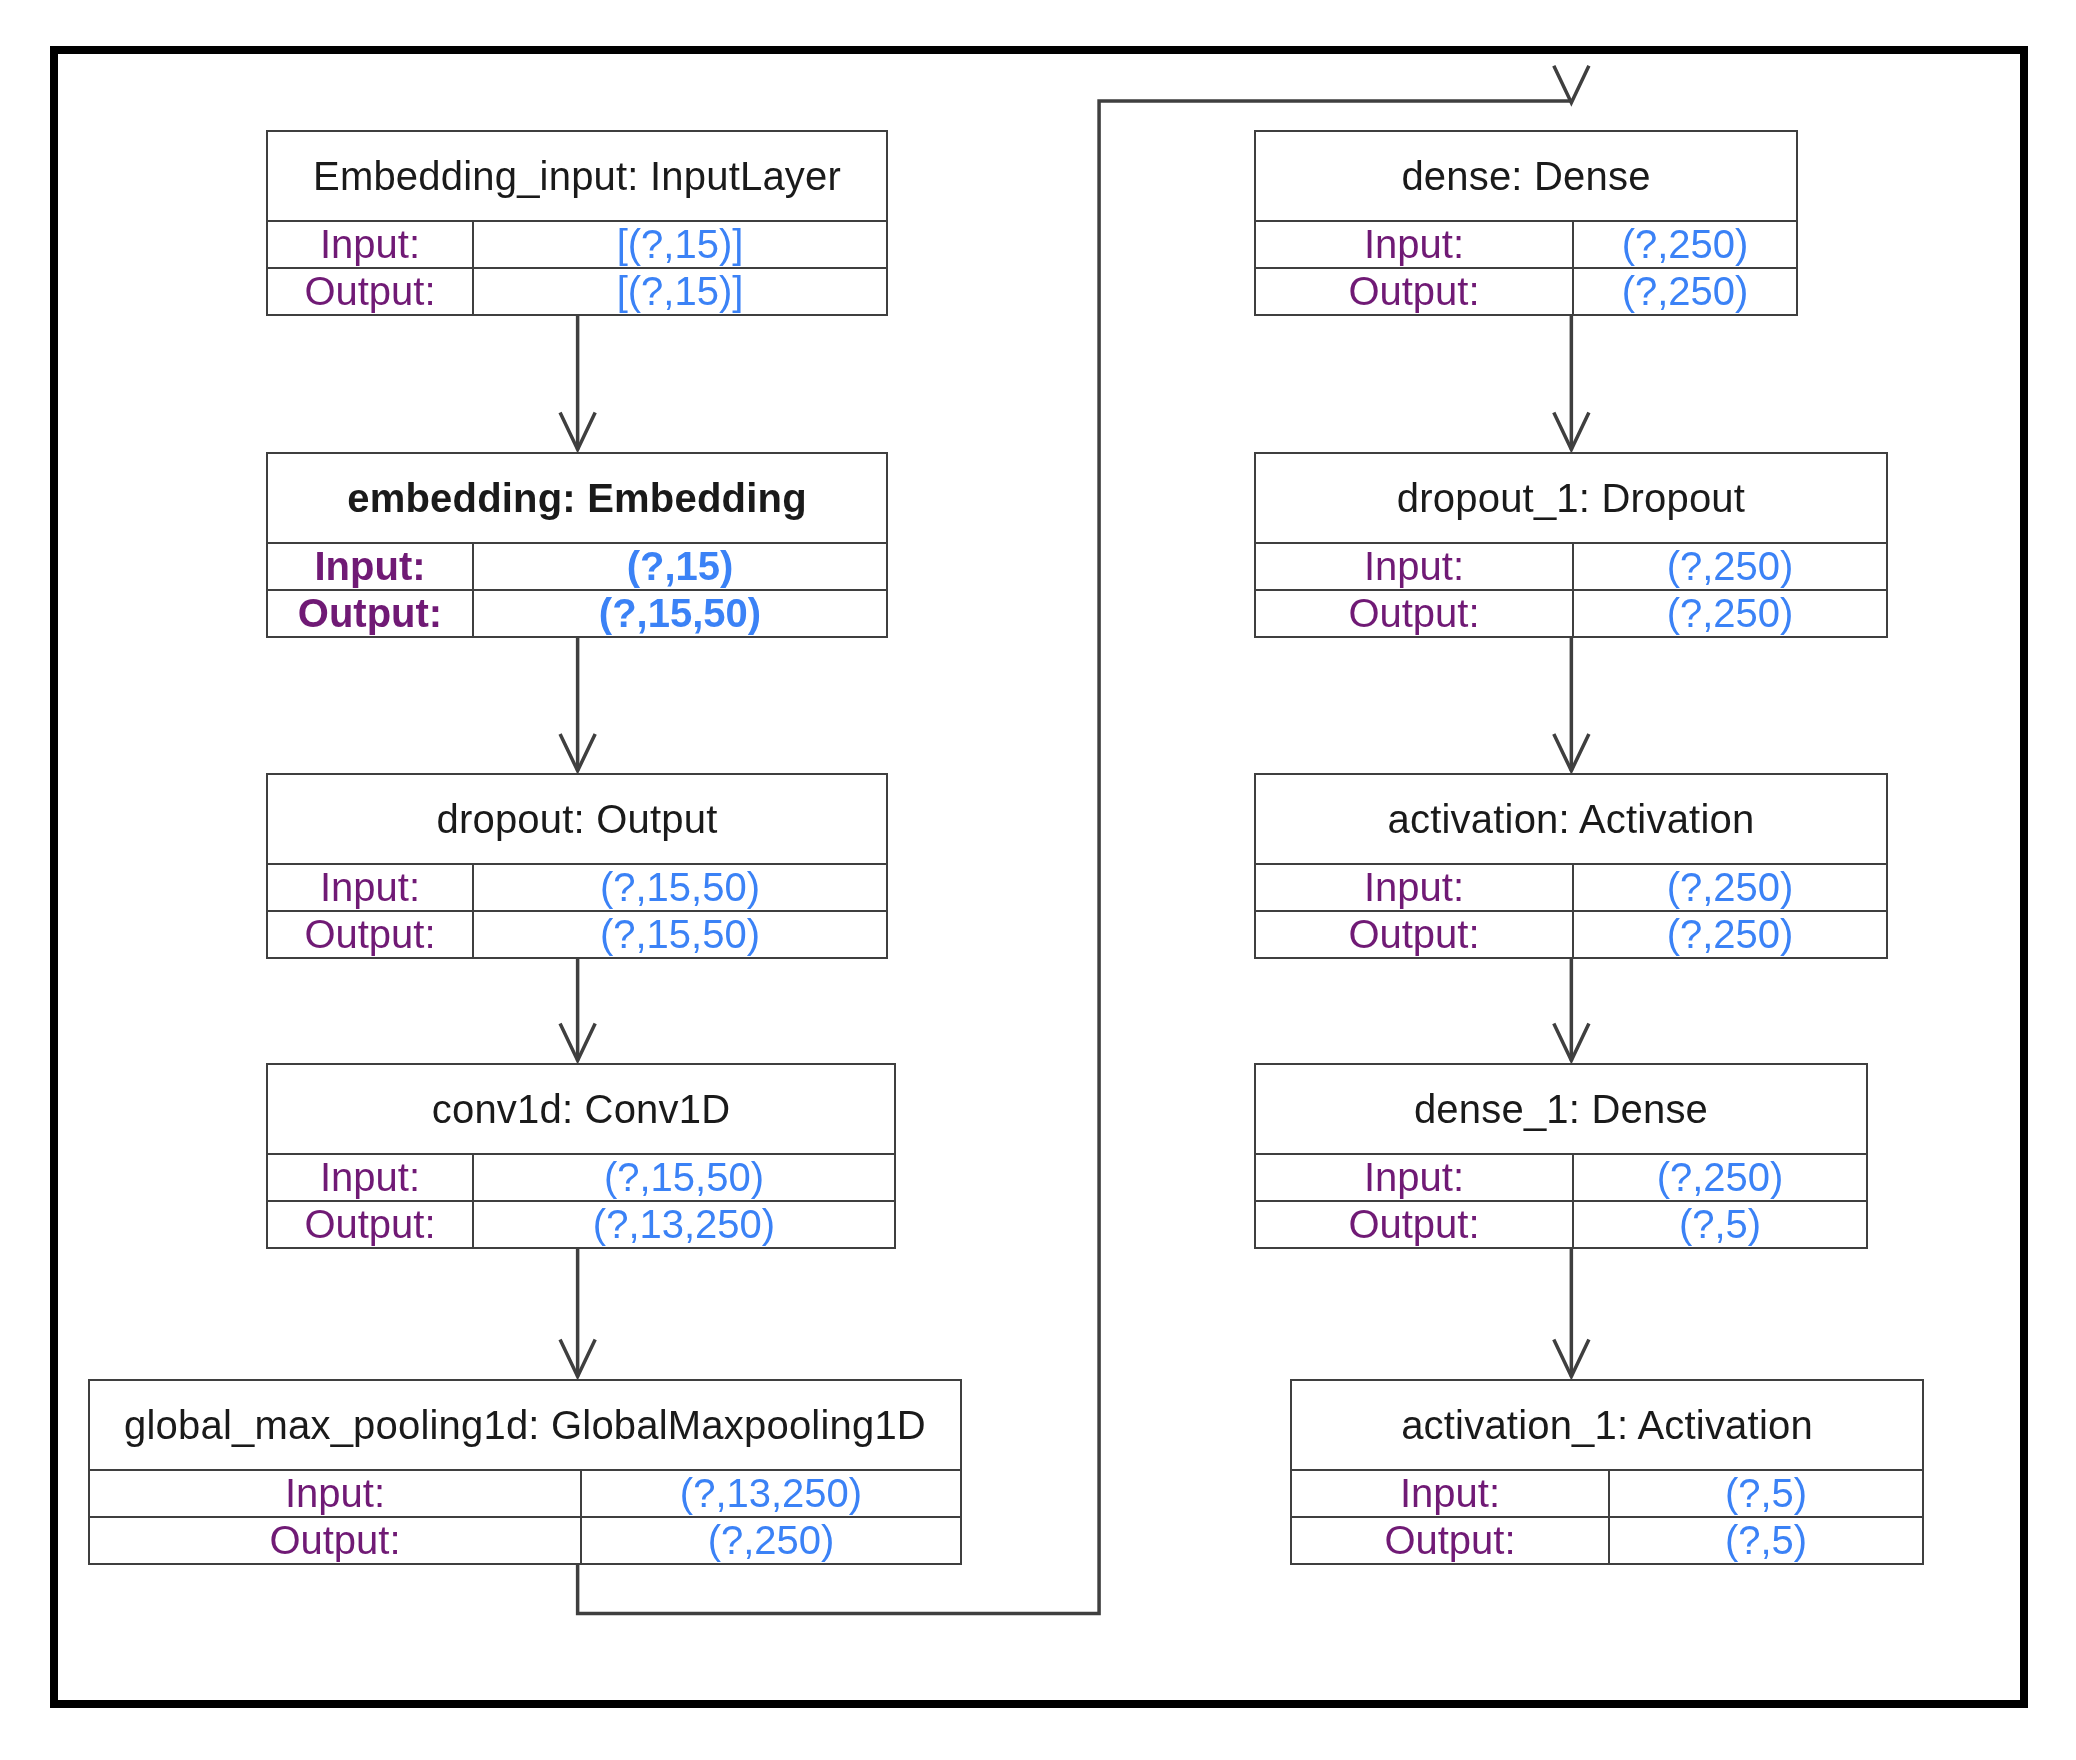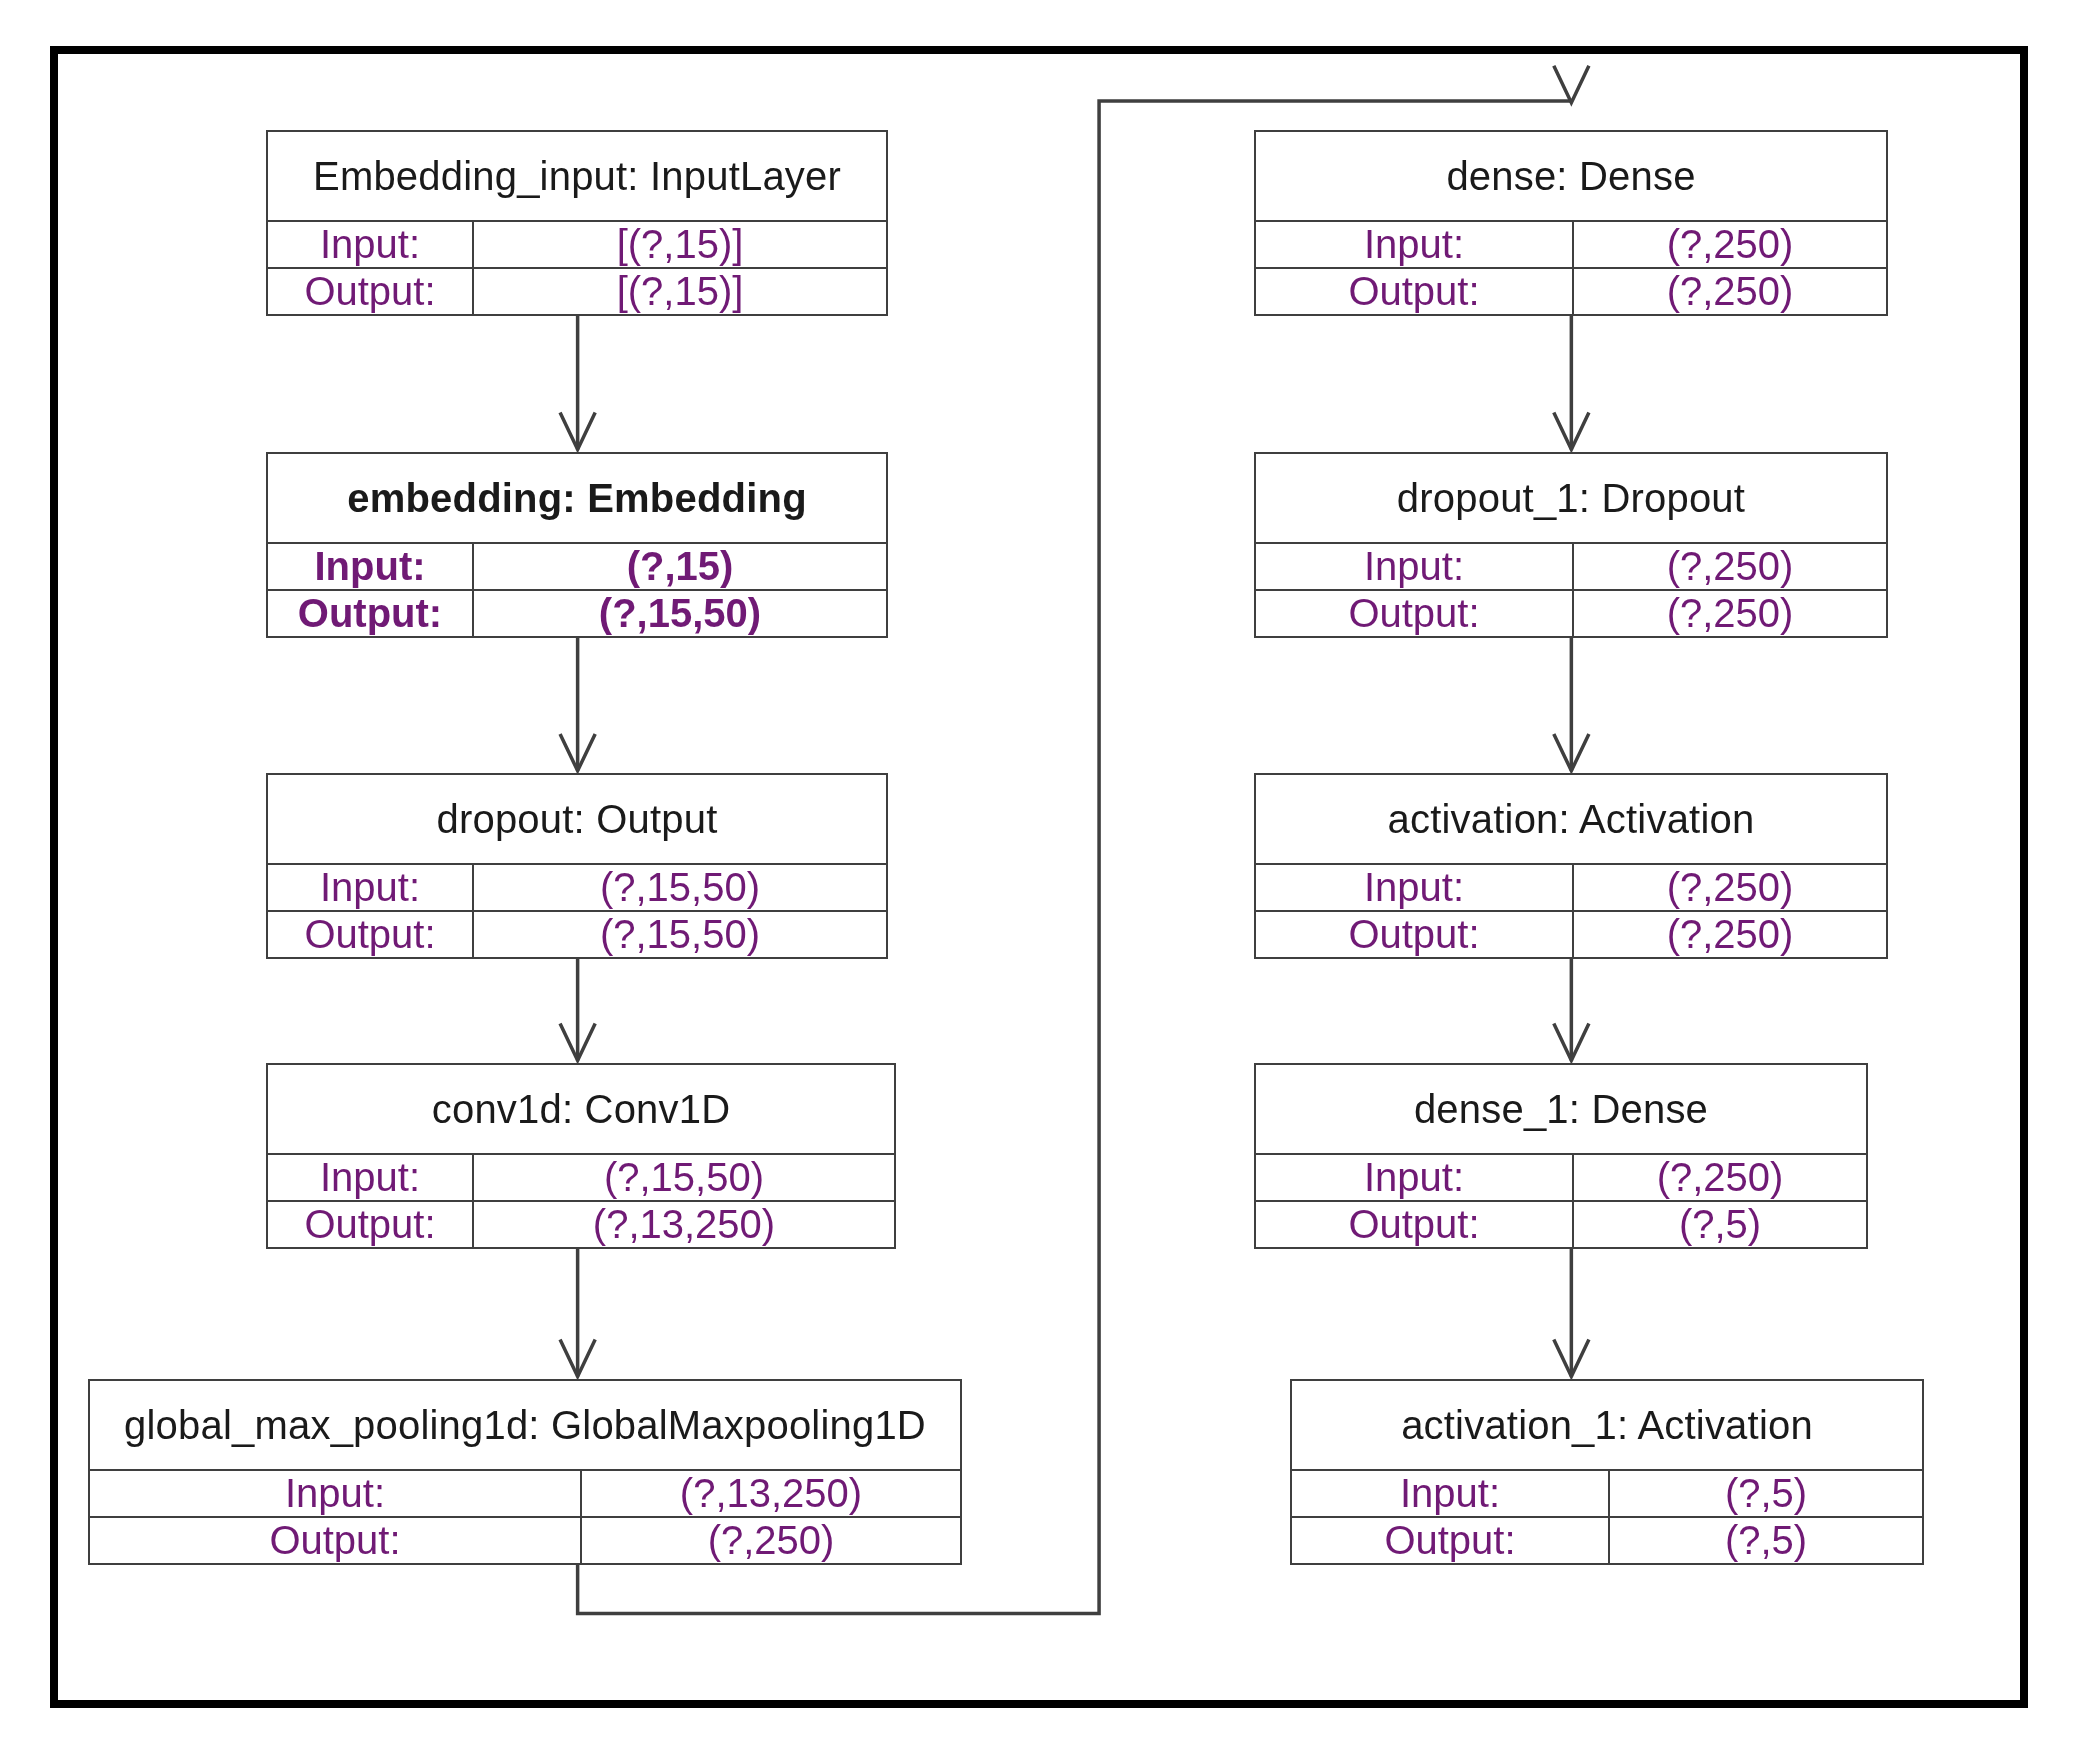--- a/index.html
+++ b/index.html
@@ -75,21 +75,21 @@
     border-right: 2.6px solid #3f3f3f;
     white-space: nowrap;
   }
   .node-row .cell-value {
     box-sizing: border-box;
     display: flex;
     align-items: center;
     justify-content: center;
     flex: 1 1 auto;
     font-size: 40px;
-    color: #701a75;
+    color: #3b82f6;
     white-space: nowrap;
   }
   
   .col-left .cell-label { width: 206px; }
   .col-right .cell-label { width: 318px; }
   .wide-node .cell-label { width: 492px; }
 </style>
 </head>
 <body>
 
@@ -200,21 +200,21 @@
     <div class="node-row">
       <div class="cell-label">Input:</div>
       <div class="cell-value">(?,13,250)</div>
     </div>
     <div class="node-row">
       <div class="cell-label">Output:</div>
       <div class="cell-value">(?,250)</div>
     </div>
   </div>
 
-  <div class="node col-right" style="left:1254px; top:130px; width:634px;">
+  <div class="node col-right" style="left:1254px; top:130px; width:544px;">
     <div class="node-title">dense: Dense</div>
     <div class="node-row">
       <div class="cell-label">Input:</div>
       <div class="cell-value">(?,250)</div>
     </div>
     <div class="node-row">
       <div class="cell-label">Output:</div>
       <div class="cell-value">(?,250)</div>
     </div>
   </div>

